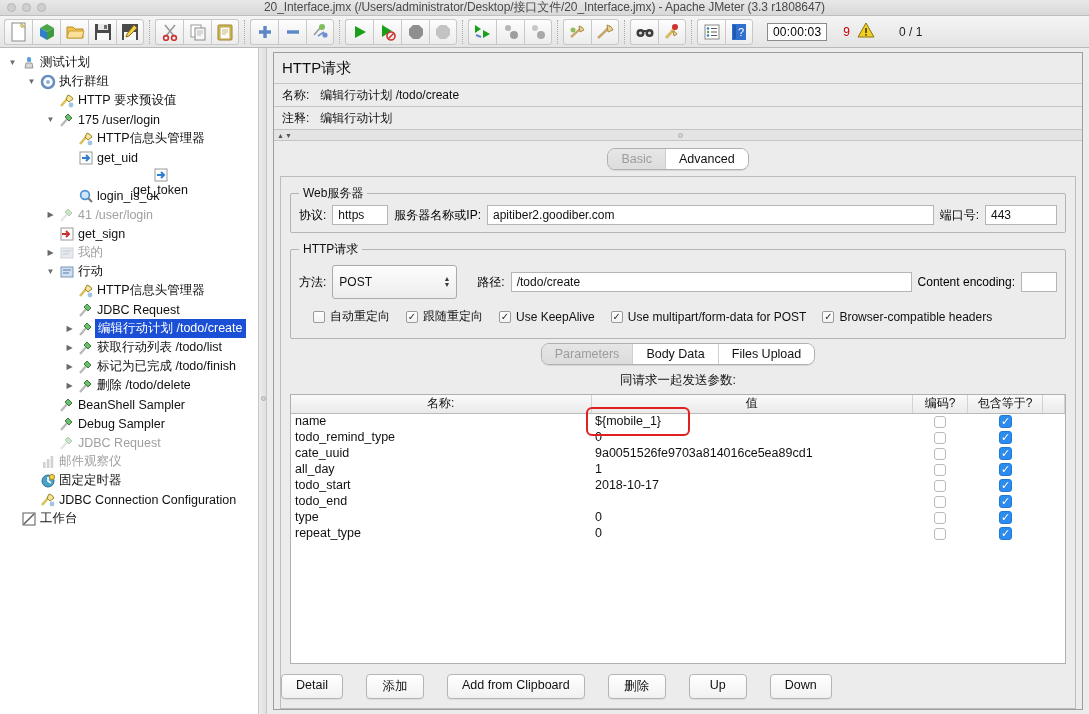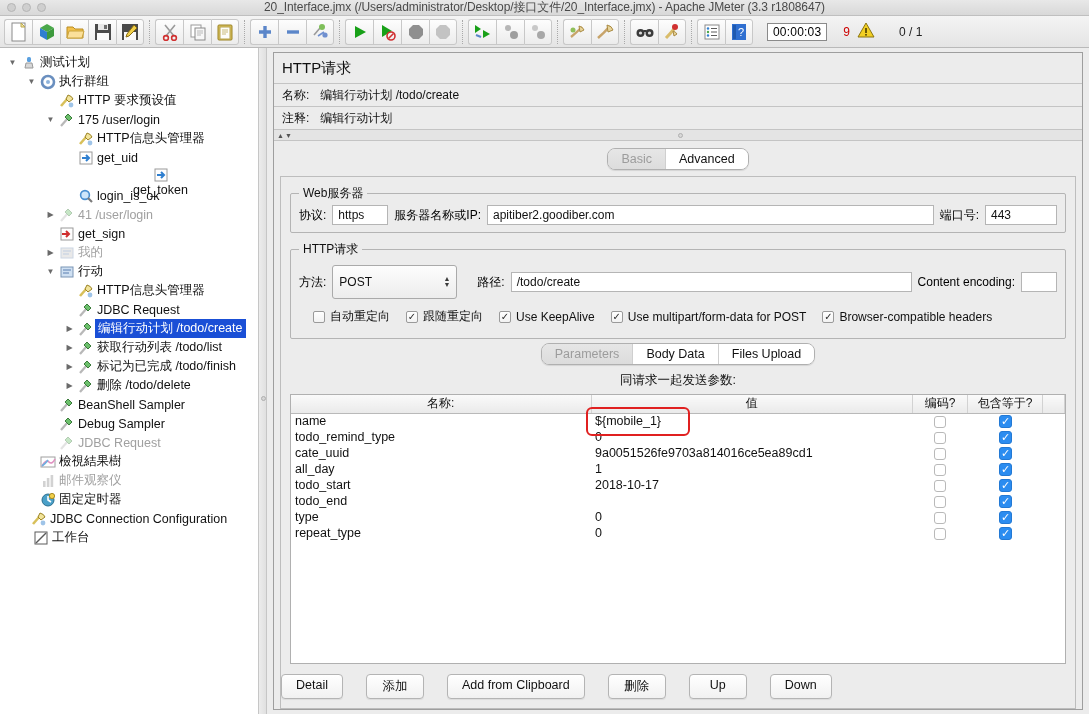--- a/index.html
+++ b/index.html
@@ -682,33 +682,20 @@
               <path d="M9 2 l4 4 -3 3 -4 -4 Z" fill="#6cc06c" stroke="#3a7a3a"></path>
             </g>
           </svg>
         </span>
         <span class="tlabel dim">JDBC Request</span>
       </div>
       <div class="trow" style="padding-left: 25px;">
         <span class="twist"></span>
         <span class="ticon">
           <svg width="16" height="16" viewBox="0 0 16 16">
-            <g opacity="1">
-              <rect x="1" y="3" width="14" height="10" fill="#fff" stroke="#a0a0a0"></rect>
-              <path d="M2 12 q4 -7 7 -4 t6 -3" stroke="#e08fc0" stroke-width="1.6" fill="none"></path>
-              <path d="M2 12 q4 -3 6 -6" stroke="#6fb0e0" stroke-width="1.6" fill="none"></path>
-            </g>
-          </svg>
-        </span>
-        <span class="tlabel">檢視結果樹</span>
-      </div>
-      <div class="trow" style="padding-left: 25px;">
-        <span class="twist"></span>
-        <span class="ticon">
-          <svg width="16" height="16" viewBox="0 0 16 16">
             <g opacity="0.38">
               <rect x="3" y="8" width="2.6" height="6" fill="#8a8a8a"></rect>
               <rect x="6.8" y="5" width="2.6" height="9" fill="#8a8a8a"></rect>
               <rect x="10.6" y="2" width="2.6" height="12" fill="#8a8a8a"></rect>
             </g>
           </svg>
         </span>
         <span class="tlabel dim">邮件观察仪</span>
       </div>
       <div class="trow" style="padding-left: 25px;">
@@ -717,34 +704,34 @@
           <svg width="16" height="16" viewBox="0 0 16 16">
             <g opacity="1">
               <circle cx="8" cy="8" r="6" fill="#4aa0c8" stroke="#2a6f90"></circle>
               <path d="M8 4 v4 l3 2" stroke="#fff" stroke-width="1.6" fill="none"></path>
               <circle cx="12" cy="4" r="2.6" fill="#f2d14b" stroke="#a98a22"></circle>
             </g>
           </svg>
         </span>
         <span class="tlabel">固定定时器</span>
       </div>
-      <div class="trow" style="padding-left: 16px;">
+      <div class="trow" style="padding-left: 25px;">
         <span class="twist"></span>
         <span class="ticon">
           <svg width="16" height="16" viewBox="0 0 16 16">
             <g opacity="1">
               <path d="M2 13 L9 5" stroke="#d8c05a" stroke-width="2.6"></path>
               <path d="M9 2 q4 1 5 4 l-4 3 -3 -3 Z" fill="#f2e49a" stroke="#9c8324"></path>
               <circle cx="12" cy="12" r="2.4" fill="#9fc4e8"></circle>
             </g>
           </svg>
         </span>
         <span class="tlabel">JDBC Connection Configuration</span>
       </div>
-      <div class="trow" style="padding-left: 18px;">
+      <div class="trow" style="padding-left: 6px;">
         <span class="twist"></span>
         <span class="ticon">
           <svg width="16" height="16" viewBox="0 0 16 16">
             <g opacity="1">
               <rect x="2" y="2" width="12" height="12" fill="#fff" stroke="#5a5a5a"></rect>
               <path d="M3 13 L13 3" stroke="#5a5a5a" stroke-width="1.4"></path>
             </g>
           </svg>
         </span>
         <span class="tlabel">工作台</span>

